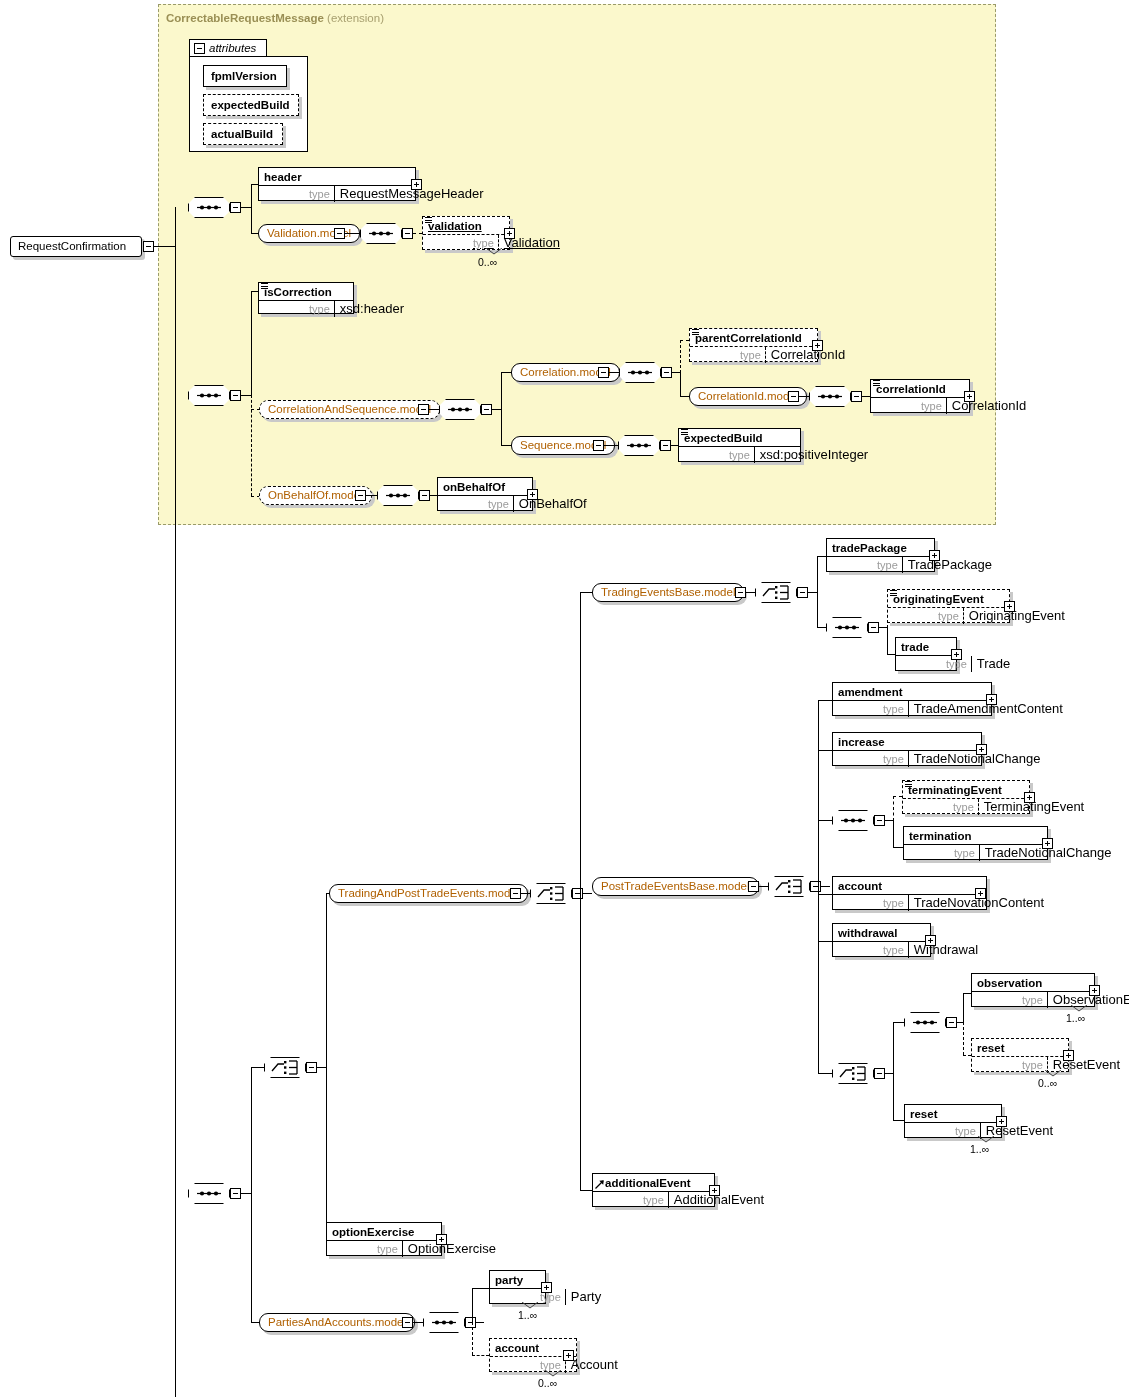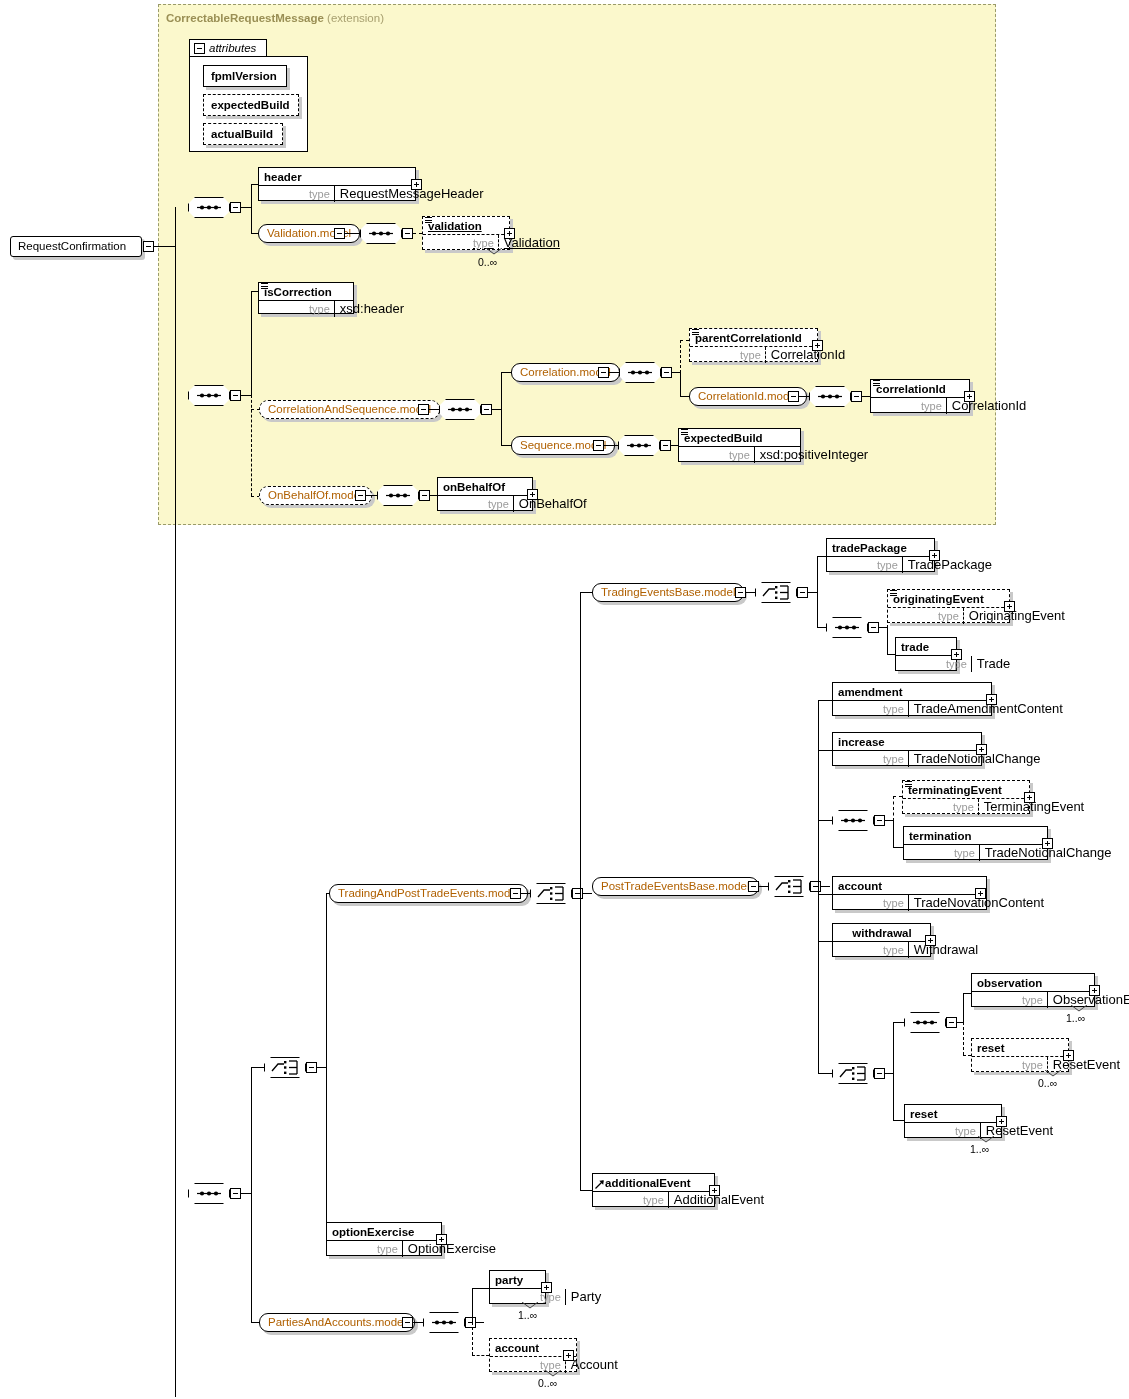--- a/index.html
+++ b/index.html
@@ -618,21 +618,21 @@
 
   <div class="elem" style="left:832px;top:876px;width:155px;height:34px;">
     <div class="nm">account</div>
     <div class="tyrow">
       <div class="ty">type</div>
       <div class="tv">TradeNovationContent</div>
     </div>
   </div>
   <span class="expander plus" style="left:975px;top:888px;"></span>
 
-  <div class="elem" style="left:832px;top:923px;width:99px;height:34px;text-align:center;">
+  <div class="elem" style="left:832px;top:923px;width:99px;height:34px;">
     <div class="nm">withdrawal</div>
     <div class="tyrow">
       <div class="ty">type</div>
       <div class="tv">Withdrawal</div>
     </div>
   </div>
   <span class="expander plus" style="left:925px;top:935px;"></span>
 
   <div class="comp" style="left:832px;top:1063px;">
     <div class="shadow"></div>

